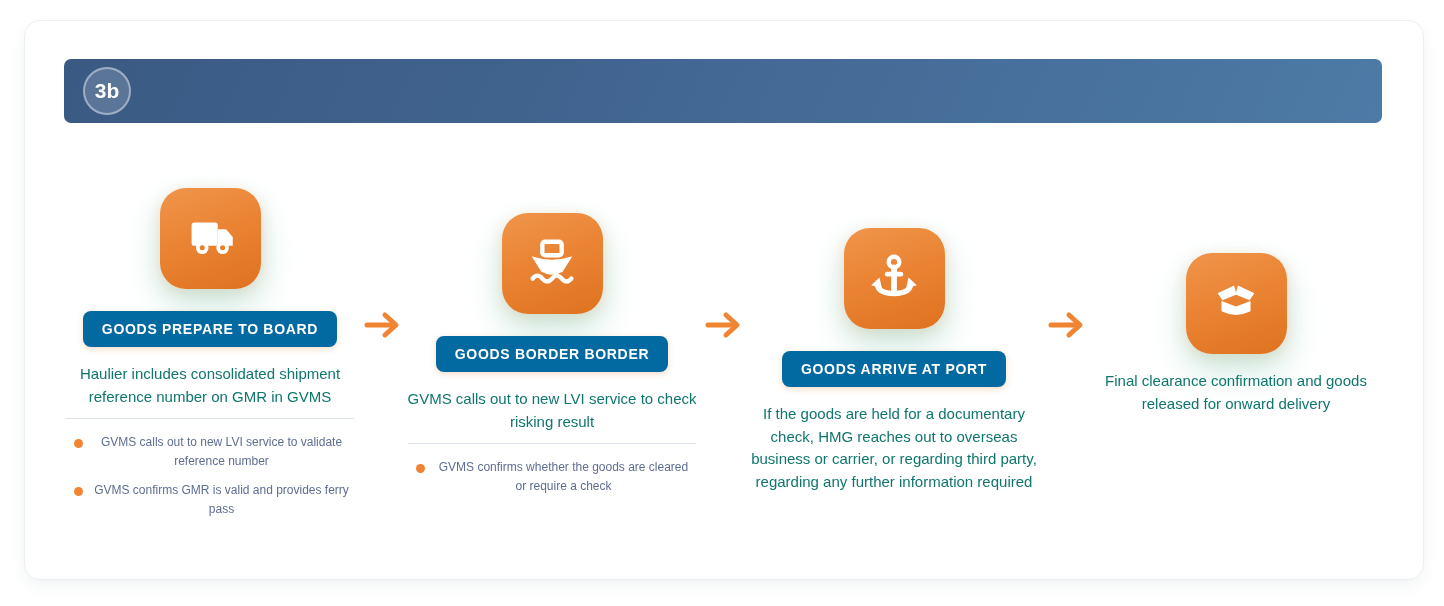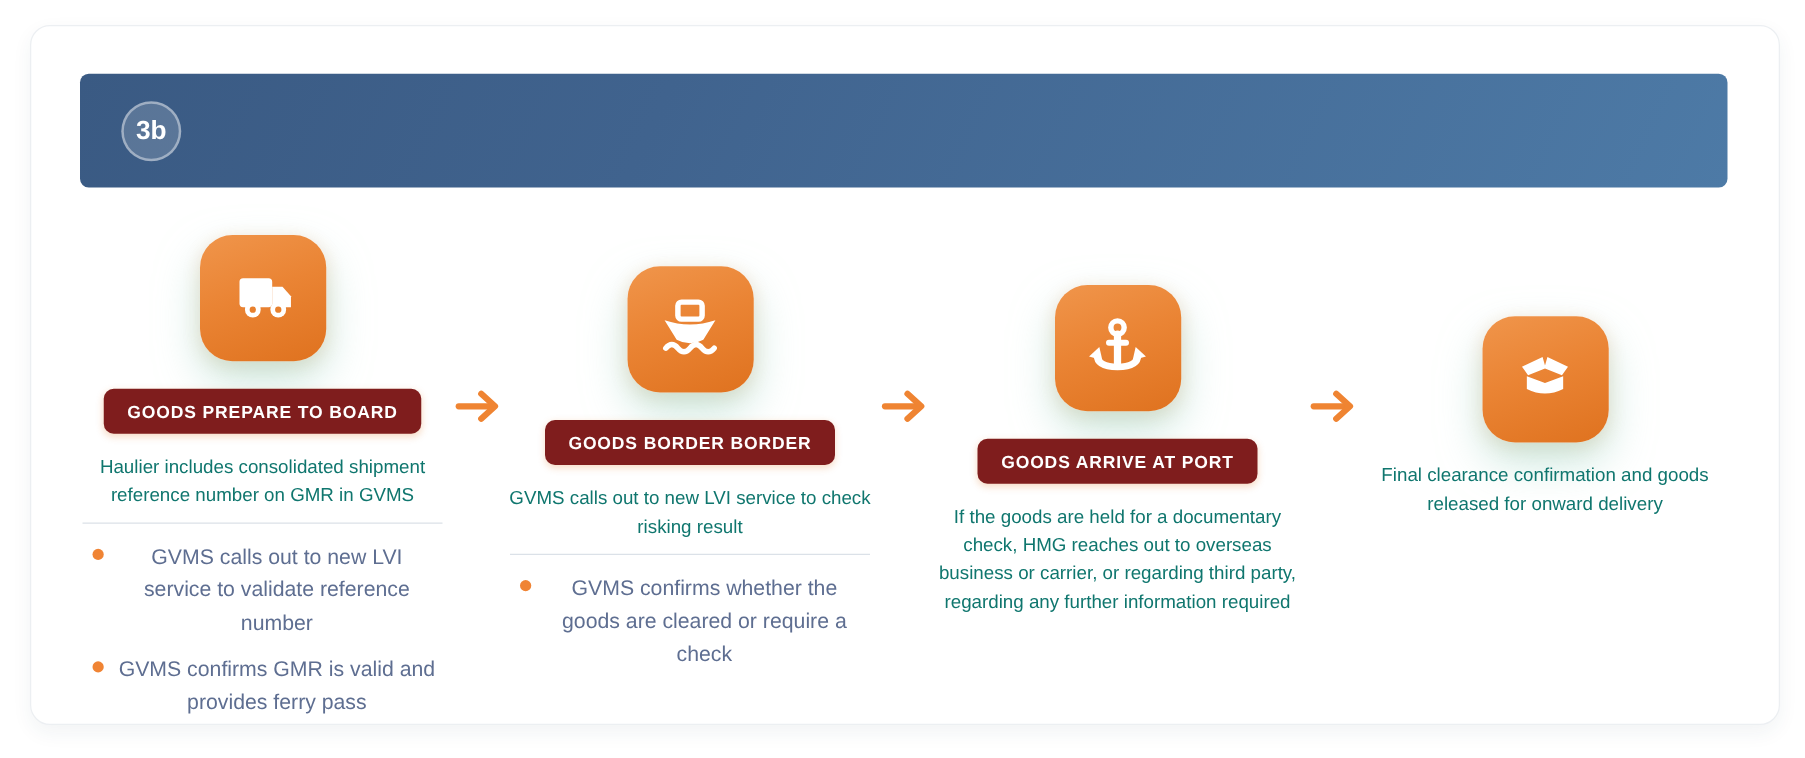--- a/index.html
+++ b/index.html
@@ -1,42 +1,42 @@
 <!DOCTYPE html>
 <html><head>
 <meta charset="utf-8">
 <style>
   html,body{margin:0;padding:0;background:#ffffff;}
   body{font-family:"Liberation Sans","DejaVu Sans",sans-serif;}
   .stage{position:relative;width:1444px;height:606px;background:#ffffff;overflow:hidden;}
   .card{position:absolute;left:24px;top:20px;width:1398px;height:558px;background:#ffffff;
         border:1px solid #eceff2;border-radius:16px;box-shadow:0 6px 16px rgba(40,60,80,.06);}
-  .header{position:absolute;left:64px;top:59px;width:1318px;height:91px;border-radius:7px;
+  .header{position:absolute;left:64px;top:59px;width:1318px;height:64px;border-radius:7px;
         background:linear-gradient(115deg,#3a5a83 0%,#40638e 35%,#4d7aa6 100%);
-        display:flex;align-items:center;padding-left:33px;box-sizing:border-box;}
+        display:flex;align-items:center;padding-left:19px;box-sizing:border-box;}
   .badge{width:44px;height:44px;border-radius:50%;background:rgba(255,255,255,.16);
         border:2px solid rgba(255,255,255,.42);display:flex;align-items:center;justify-content:center;
         color:#fff;font-weight:bold;font-size:21px;flex:none;}
   .title{margin-left:19px;color:#ffffff;font-weight:bold;font-size:28px;letter-spacing:.2px;}
   .col{position:absolute;width:300px;display:flex;flex-direction:column;align-items:center;}
   .col1{left:60px;top:188px;} .col2{left:402px;top:213px;} .col3{left:744px;top:228px;} .col4{left:1086px;top:253px;}
   .icon-tile{width:101px;height:101px;border-radius:26px;
         background:linear-gradient(160deg,#f0954b 0%,#ea8434 45%,#df721f 100%);
         display:flex;align-items:center;justify-content:center;
         box-shadow:0 16px 34px rgba(168,216,200,.6),0 4px 14px rgba(222,116,32,.22);}
   .icon-tile svg{width:62px;height:62px;}
-  .step-label{margin-top:22px;background:#7f1d1d;color:#ffffff;font-weight:bold;font-size:14px;
+  .step-label{margin-top:22px;background:#0369a1;color:#ffffff;font-weight:bold;font-size:14px;
         letter-spacing:.7px;padding:10px 19px;border-radius:8px;white-space:nowrap;
         box-shadow:0 2px 6px rgba(222,116,32,.25);}
   .desc{margin-top:16px;font-size:15px;line-height:1.5;color:#0f766e;text-align:center;}
   .divider{margin-top:10px;width:96%;height:1px;background:#dbe1e8;}
   .bullets{margin-top:14px;width:100%;display:flex;flex-direction:column;gap:11px;}
   .bullet{display:flex;align-items:flex-start;}
   .dot{width:9px;height:9px;border-radius:50%;background:#f08434;margin:6px 0 0 14px;flex:none;}
-  .bullet-text{flex:1;text-align:center;font-size:17px;line-height:1.55;color:#5e6e91;padding:0 10px;}
+  .bullet-text{flex:1;text-align:center;font-size:12px;line-height:1.55;color:#5e6e91;padding:0 10px;}
   .arrow{position:absolute;width:40px;height:30px;}
   .arrow svg{width:40px;height:30px;stroke:#ef8432;stroke-width:5;fill:none;
         stroke-linecap:round;stroke-linejoin:round;}
 </style>
 </head>
 <body>
 
 <div class="stage">
   <div class="card"></div>
 

